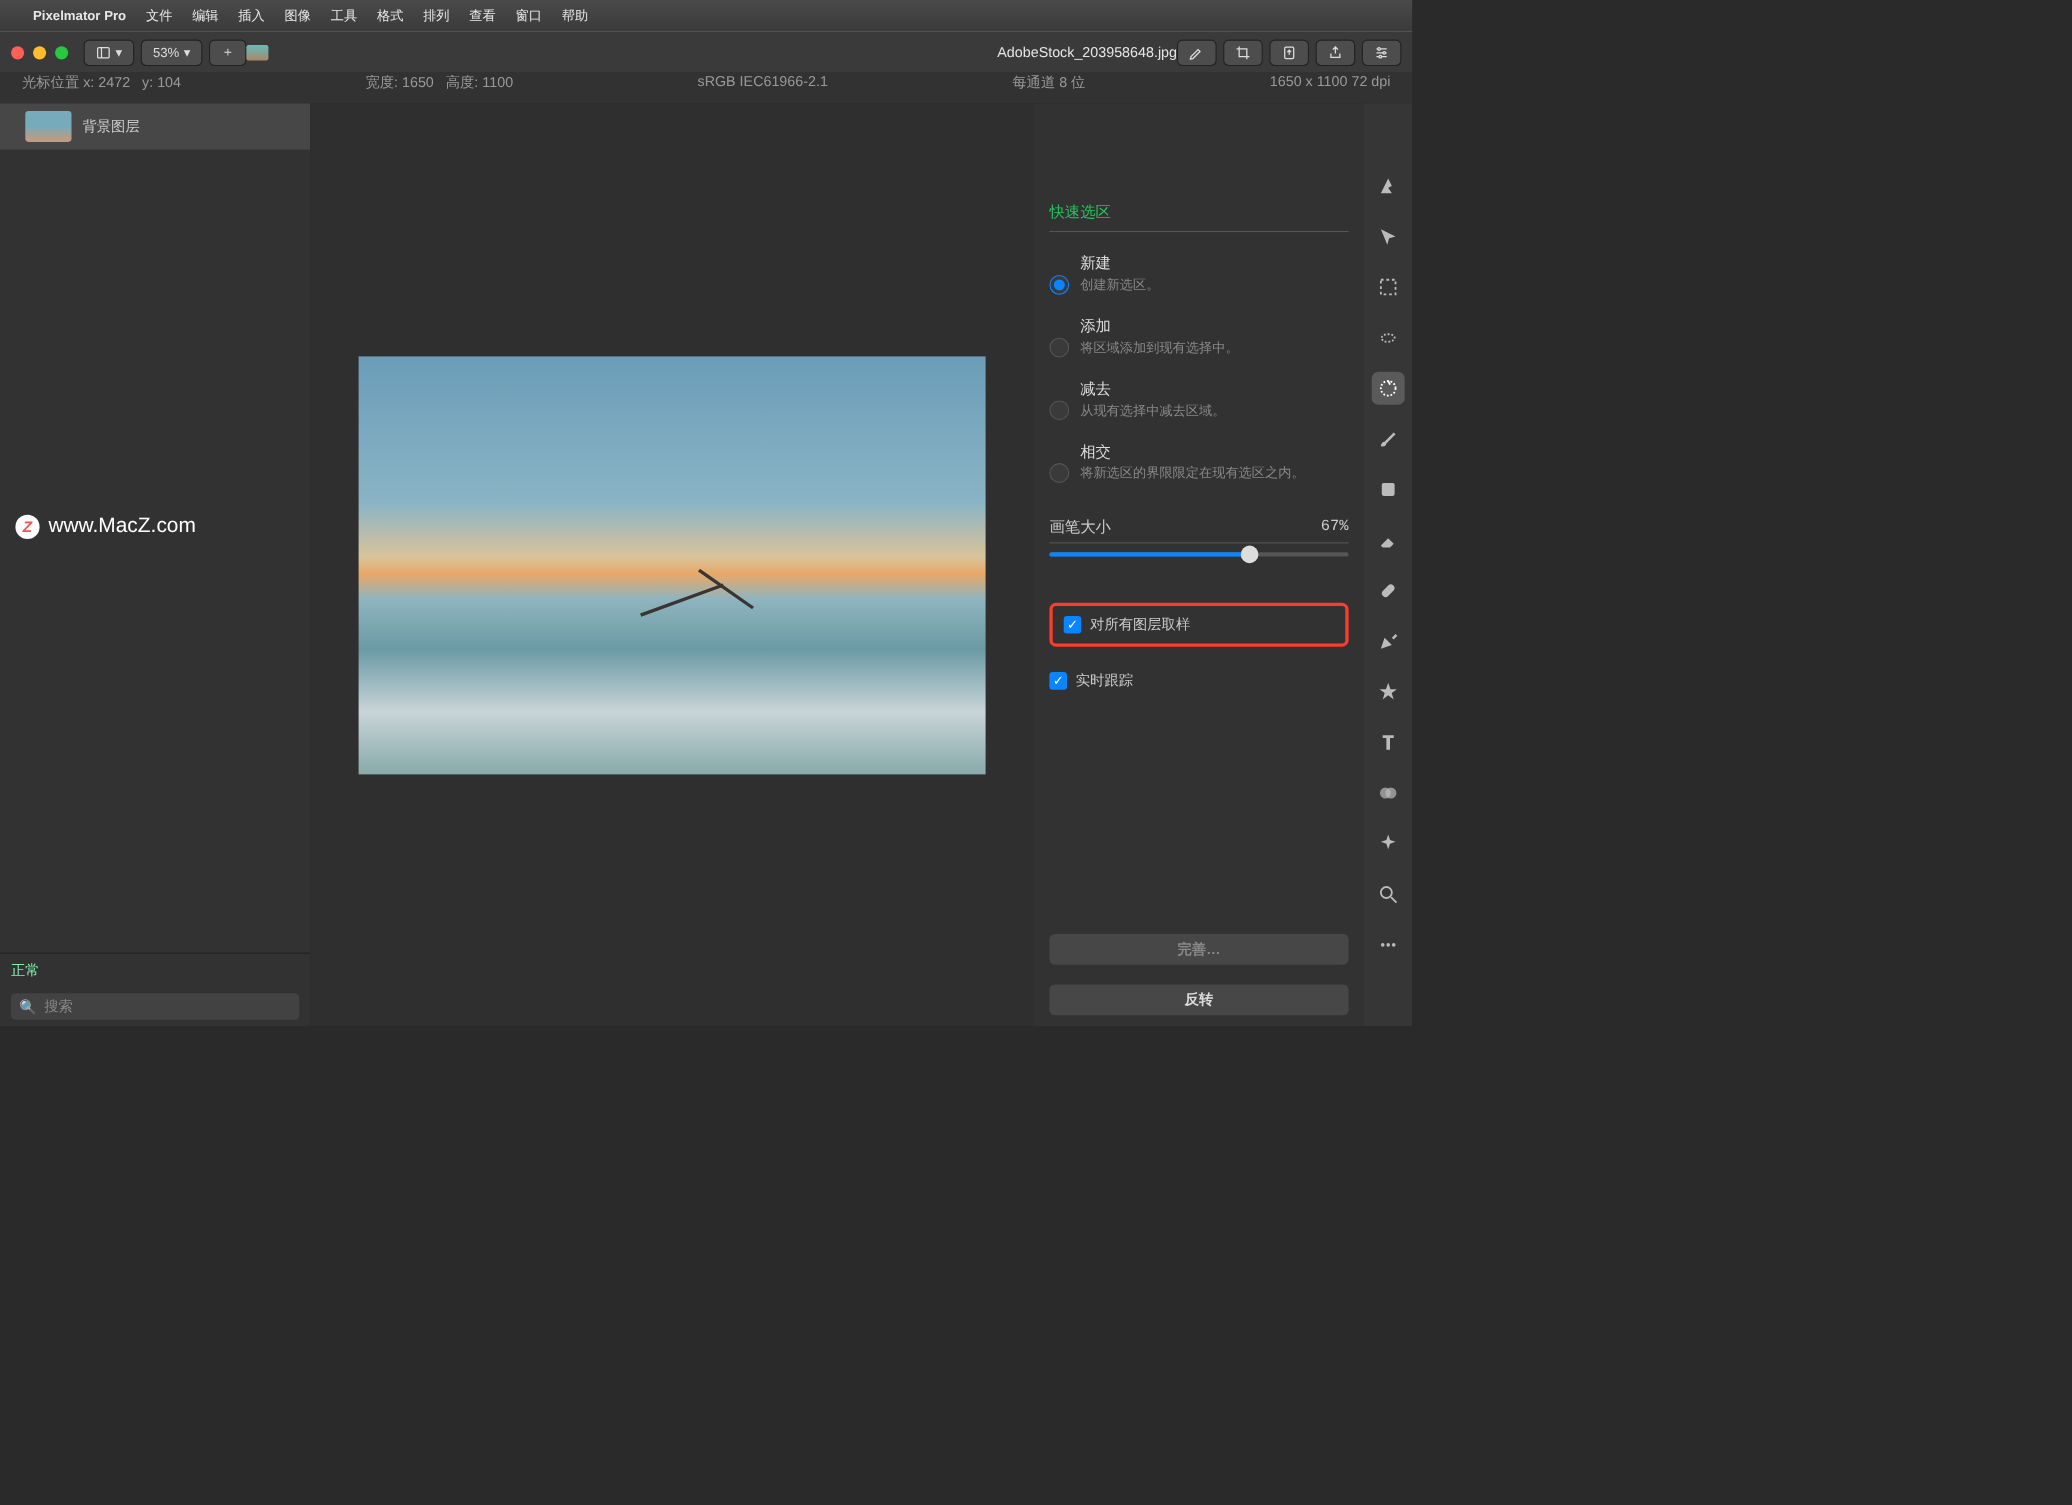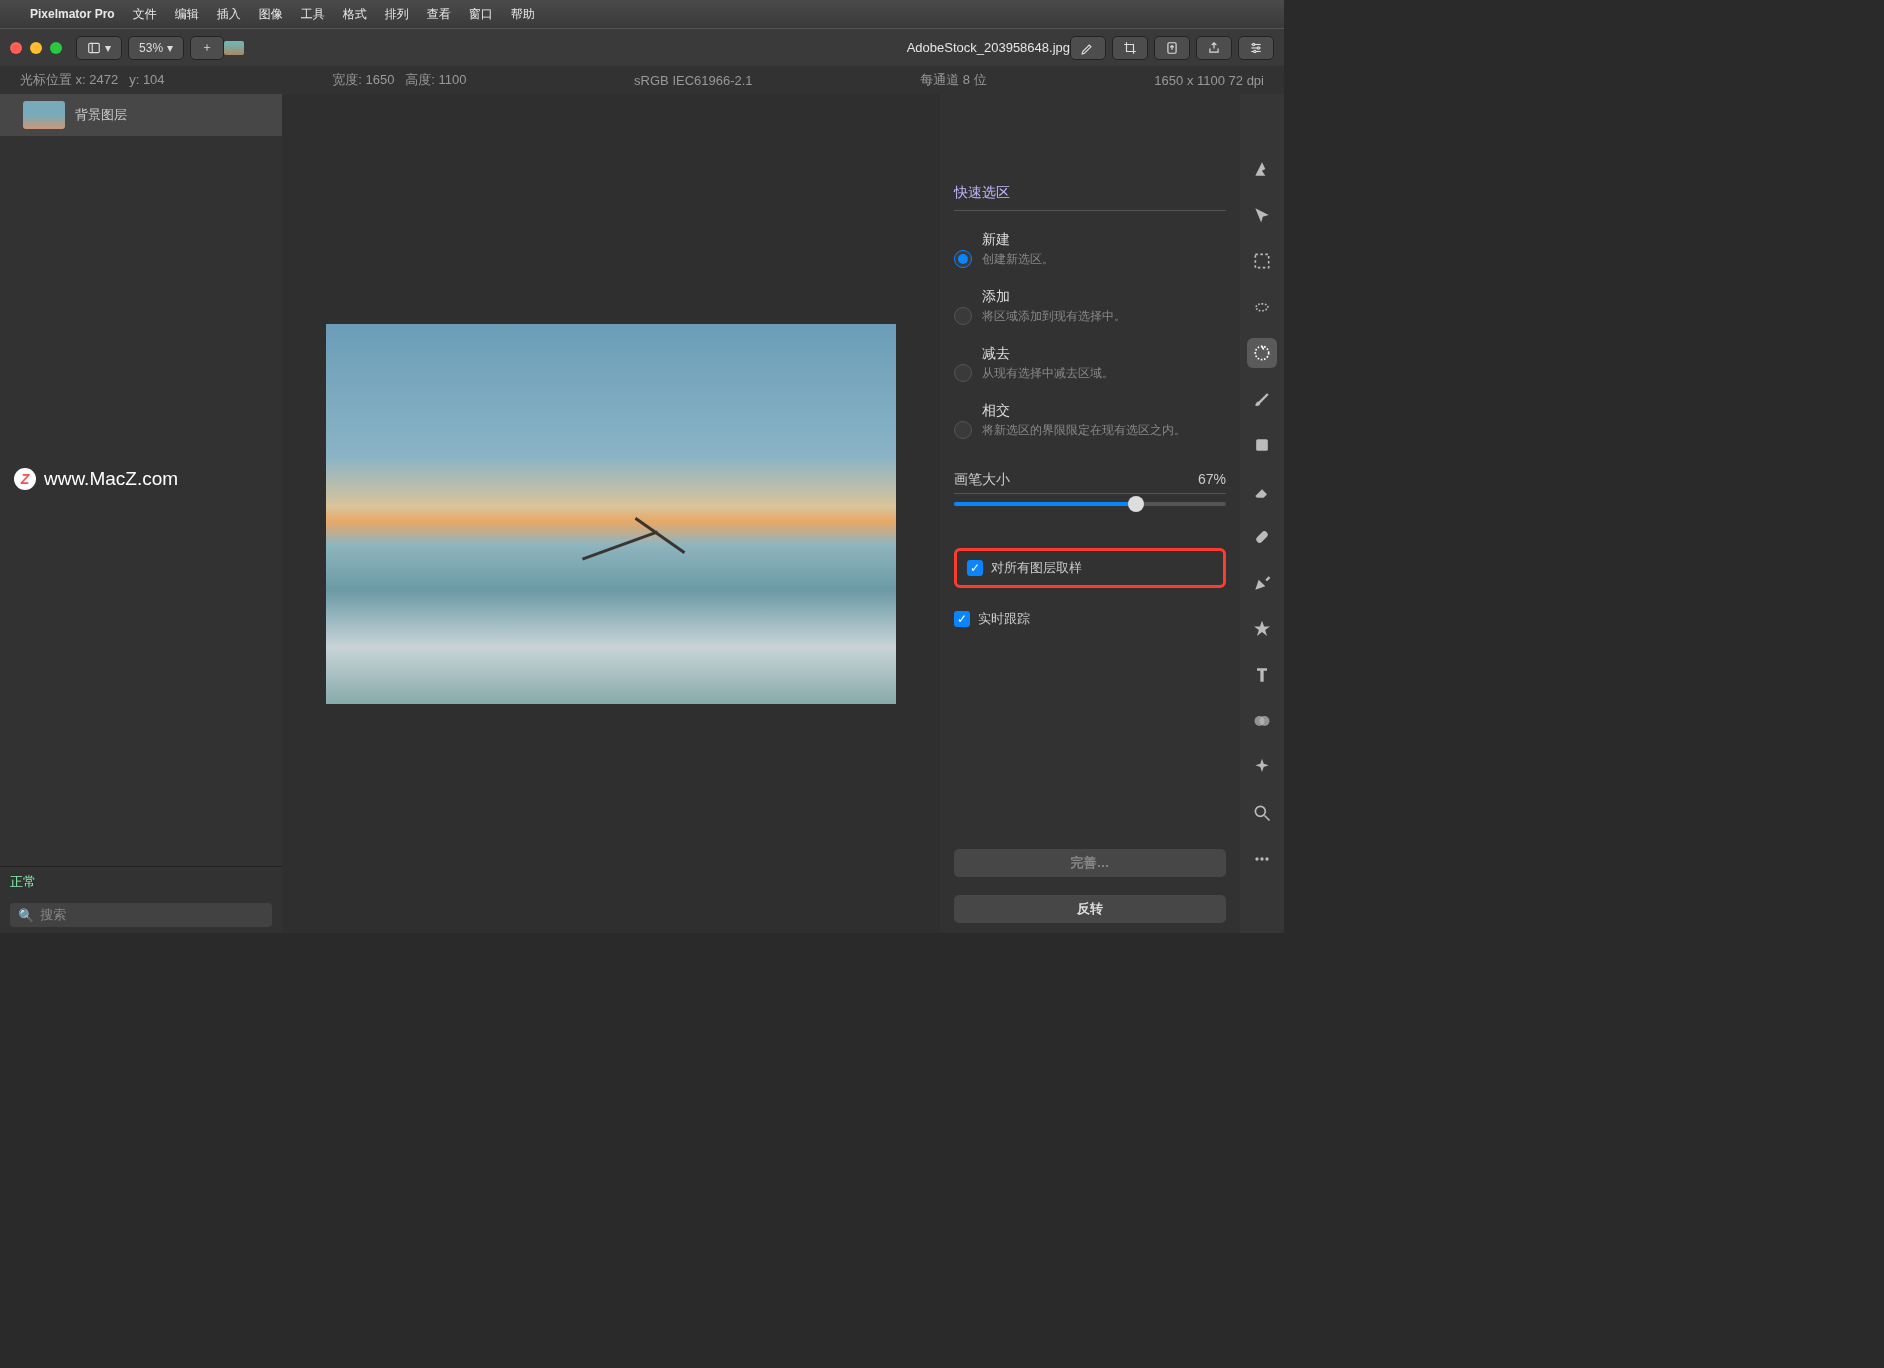--- a/index.html
+++ b/index.html
@@ -14,21 +14,21 @@
     .traffic { display: flex; gap: 8px; }
     .tl { width: 12px; height: 12px; border-radius: 50%; }
     .tl.r { background: #ff5f57; } .tl.y { background: #febc2e; } .tl.g { background: #28c840; }
     .tb-group { display: flex; gap: 6px; margin-left: 14px; }
     .tb-btn { background: #4d4d4d; border: 1px solid #222; border-radius: 5px; height: 24px; display: flex; align-items: center; padding: 0 10px; color: #ddd; font-size: 12px; gap: 4px; }
     .tb-btn svg { width: 14px; height: 14px; }
     .title-center { flex: 1; display: flex; justify-content: space-between; align-items: center; gap: 8px; color: #e5e5e5; }
     .title-thumb { width: 20px; height: 14px; background: linear-gradient(#6bb, #a86); border-radius: 2px; }
     .tb-right { display: flex; gap: 6px; }
     
-    .infobar { height: 28px; background: #323232; display: flex; align-items: center; padding: 0 20px; color: #999; font-size: 13px; gap: 40px; }
+    .infobar { height: 28px; background: #323232; display: flex; align-items: flex-start; padding: 0 20px; color: #999; font-size: 13px; gap: 40px; }
     .infobar .spacer { flex: 1; }
     
     .main { display: flex; height: calc(933px - 28px - 38px - 28px); }
     
     .layers { width: 282px; background: #323232; display: flex; flex-direction: column; }
     .layer-row { height: 42px; background: #474747; display: flex; align-items: center; padding: 0 23px; gap: 10px; }
     .layer-thumb { width: 42px; height: 28px; background: linear-gradient(#7ab 50%, #c97); border-radius: 3px; }
     .layers-foot { margin-top: auto; padding: 6px 10px; border-top: 1px solid #222; display: flex; align-items: center; gap: 10px; color: #86efac; }
     .search-row { padding: 6px 10px; }
     .search-box { background: #424242; border-radius: 4px; height: 24px; display: flex; align-items: center; padding: 0 8px; gap: 6px; color: #888; }
@@ -37,31 +37,31 @@
     .image { width: 570px; height: 380px; background: linear-gradient(180deg, #6b9db8 0%, #8ab4c5 35%, #d9c49a 48%, #e8a868 52%, #8fb5bf 58%, #6b9aa5 70%, #c8d4d8 85%, #8aa 100%); position: relative; overflow: hidden; }
     .driftwood { position: absolute; left: 48%; top: 50%; width: 120px; height: 80px; }
     .driftwood::before, .driftwood::after { content:""; position:absolute; background:#3a3532; }
     .driftwood::before { width: 80px; height: 3px; top: 30px; left: -20px; transform: rotate(-20deg); }
     .driftwood::after { width: 60px; height: 3px; top: 20px; left: 30px; transform: rotate(35deg); }
     
     .watermark { position: absolute; left: 14px; top: 440px; display: flex; align-items: center; gap: 8px; color: #fff; font-size: 19px; }
     .wm-badge { width: 22px; height: 22px; border-radius: 50%; background: #fff; color: #e55; display: flex; align-items: center; justify-content: center; font-weight: bold; font-style: italic; font-size: 14px; }
     
     .inspector { width: 300px; background: #323232; padding: 18px 14px 10px 14px; display: flex; flex-direction: column; gap: 12px; overflow: hidden; }
-    .panel-title { color: #c4b5fd; font-size: 14px; border-bottom: 1px solid #555; padding-bottom: 8px; }
+    .panel-title { color: #22c55e; font-size: 14px; border-bottom: 1px solid #555; padding-bottom: 8px; }
     .radio-row { display: flex; gap: 10px; margin-top: 8px; align-items: flex-end; }
     .radio { width: 18px; height: 18px; border-radius: 50%; border: 1px solid #555; background: #3a3a3a; flex-shrink: 0; display: flex; align-items: center; justify-content: center; }
     .radio.sel { border-color: #0a84ff; }
     .radio.sel::after { content:""; width: 10px; height: 10px; border-radius: 50%; background: #0a84ff; }
     .radio-text { flex: 1; }
     .radio-text .rt { color: #ddd; font-size: 14px; }
     .radio-text .rd { color: #888; font-size: 12px; margin-top: 2px; }
     
     .brush-row { margin-top: 20px; }
-    .brush-head { display: flex; justify-content: space-between; color: #ccc; font-size: 14px; border-bottom: 1px solid #555; padding-bottom: 4px; }
+    .brush-head { display: flex; justify-content: space-between; color: #ccc; font-size: 14px; border-bottom: 1px solid #555; padding-bottom: 4px; font-family: Liberation Mono, monospace; }
     .slider { margin-top: 8px; height: 4px; background: #555; border-radius: 2px; position: relative; }
     .slider .fill { position: absolute; left: 0; top: 0; height: 100%; background: #0a84ff; width: 67%; border-radius: 2px; }
     .slider .knob { position: absolute; left: 67%; top: -6px; width: 16px; height: 16px; border-radius: 50%; background: #ddd; transform: translateX(-50%); }
     
     .checkrow { display: flex; align-items: center; gap: 8px; margin-top: 10px; }
     .cbx { width: 16px; height: 16px; border-radius: 3px; background: #0a84ff; display: flex; align-items: center; justify-content: center; color: #fff; font-size: 12px; }
     .highlight-box { border: 3px solid #ff3b30; border-radius: 6px; padding: 8px 10px; margin-top: 30px; }
     
     .insp-btn { background: #474747; border-radius: 5px; height: 28px; display: flex; align-items: center; justify-content: center; color: #888; margin-top: 6px; font-weight: bold; }
     .insp-btn.active { color: #ddd; }

